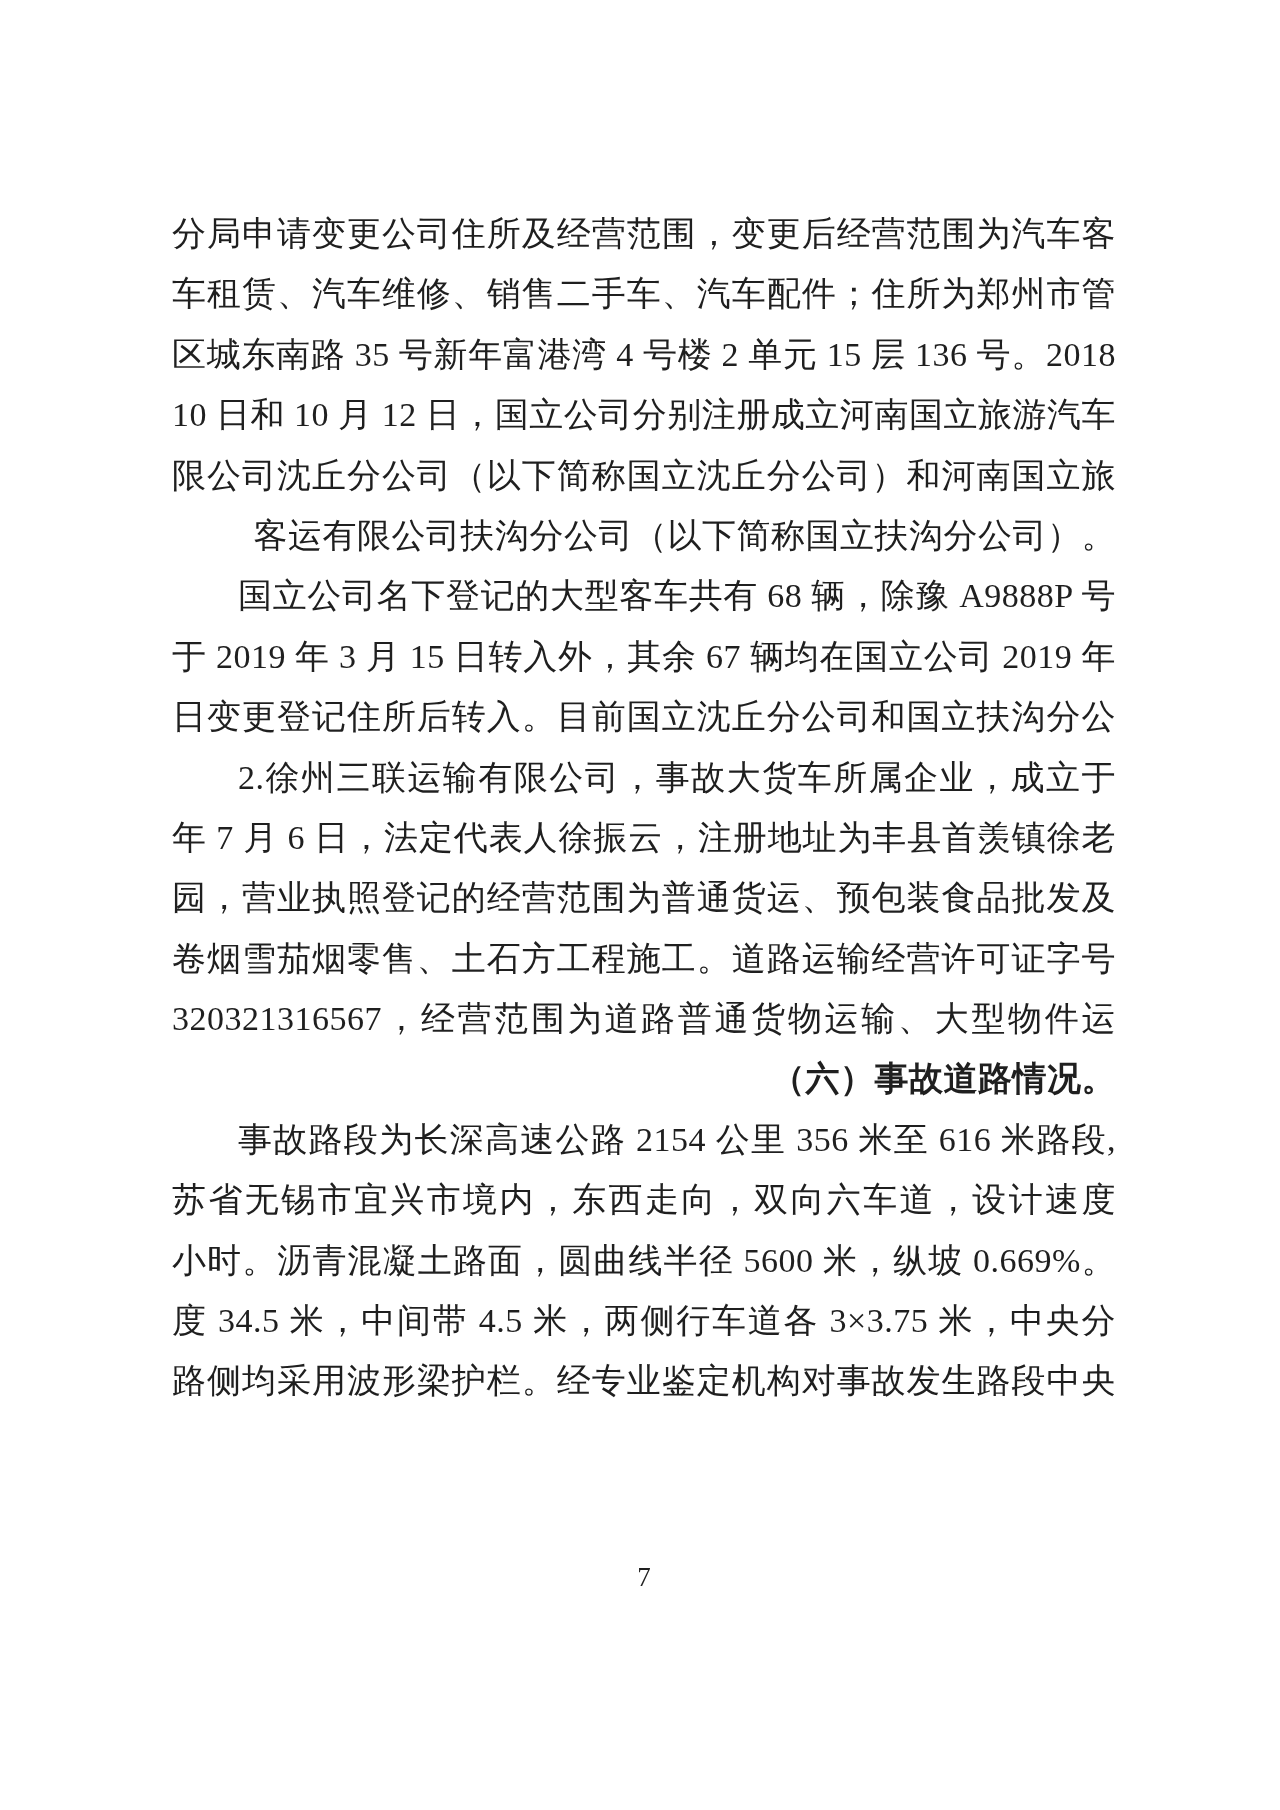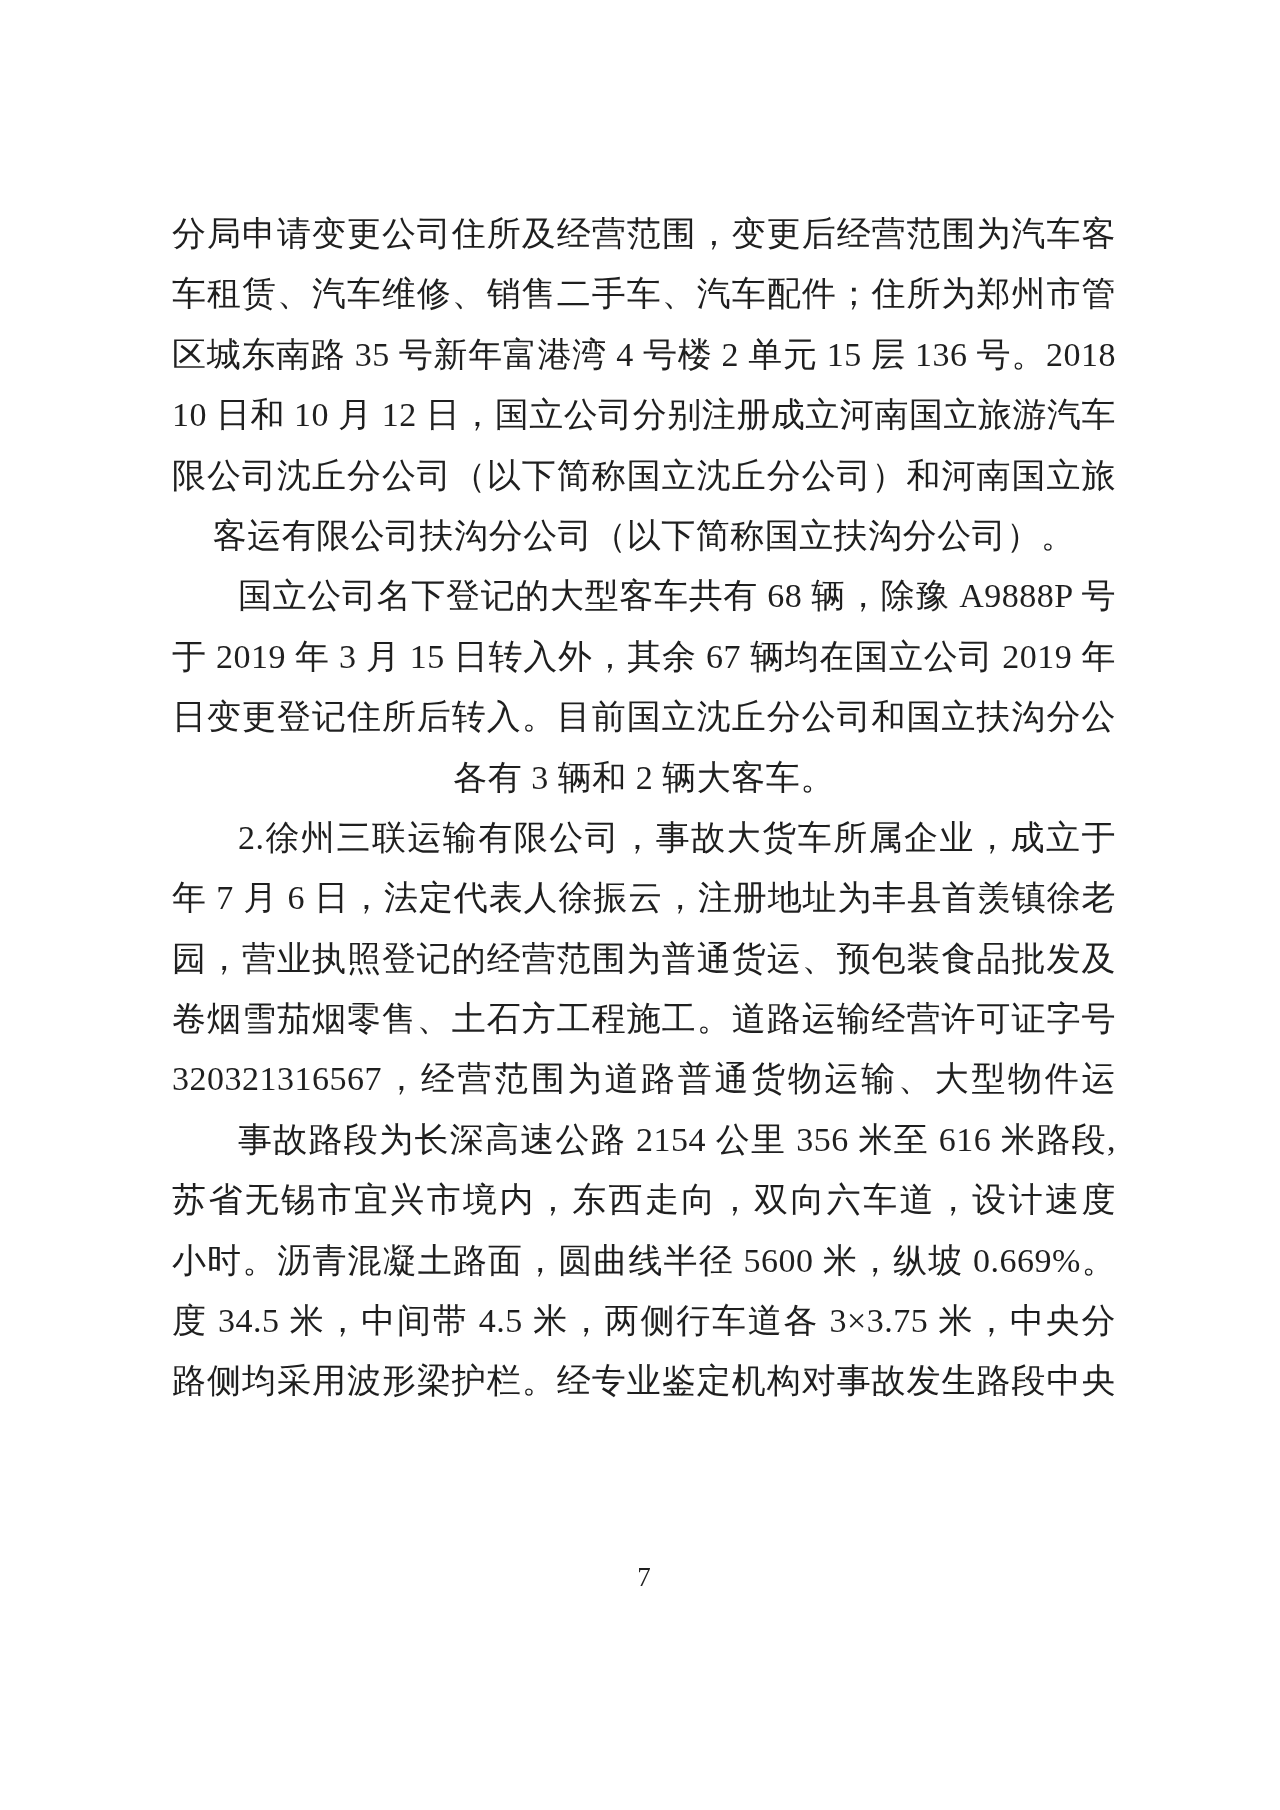--- a/index.html
+++ b/index.html
@@ -22,21 +22,21 @@
     left: 172px;
     width: 944px;
   }
   .line {
     font-size: 34px;
     line-height: 60.4px;
     height: 60.4px;
     overflow: hidden;
     white-space: normal;
     letter-spacing: 0.5px;
-    text-align: center;
+    text-align: right;
   }
   .line.justify {
     text-align: justify;
     text-align-last: justify;
     
     text-justify: inter-ideograph;
   }
   .line.indent {
     text-indent: 66px;
   }
@@ -60,26 +60,26 @@
   <div class="text-block">
       <div class="line justify">分局申请变更公司住所及经营范围，变更后经营范围为汽车客运、汽</div>
       <div class="line justify">车租赁、汽车维修、销售二手车、汽车配件；住所为郑州市管城回族</div>
       <div class="line justify">区城东南路 35 号新年富港湾 4 号楼 2 单元 15 层 136 号。2018 年 1 月</div>
       <div class="line justify">10 日和 10 月 12 日，国立公司分别注册成立河南国立旅游汽车客运有</div>
       <div class="line justify">限公司沈丘分公司（以下简称国立沈丘分公司）和河南国立旅游汽车</div>
       <div class="line">客运有限公司扶沟分公司（以下简称国立扶沟分公司）。</div>
       <div class="line justify indent">国立公司名下登记的大型客车共有 68 辆，除豫 A9888P 号大客车</div>
       <div class="line justify">于 2019 年 3 月 15 日转入外，其余 67 辆均在国立公司 2019 年 3 月 20</div>
       <div class="line justify">日变更登记住所后转入。目前国立沈丘分公司和国立扶沟分公司名下</div>
-      <div class="line">各有 3 辆和 2 辆大客车。</div>
       <div class="line justify indent">2.徐州三联运输有限公司，事故大货车所属企业，成立于 2009</div>
       <div class="line justify">年 7 月 6 日，法定代表人徐振云，注册地址为丰县首羡镇徐老家工业</div>
       <div class="line justify">园，营业执照登记的经营范围为普通货运、预包装食品批发及零售、</div>
       <div class="line justify">卷烟雪茄烟零售、土石方工程施工。道路运输经营许可证字号为徐</div>
       <div class="line justify">320321316567，经营范围为道路普通货物运输、大型物件运输，有效</div>
+      <div class="line indent bold">（六）事故道路情况。</div>
       <div class="line justify indent">事故路段为长深高速公路 2154 公里 356 米至 616 米路段,位于江</div>
       <div class="line justify">苏省无锡市宜兴市境内，东西走向，双向六车道，设计速度 120 公里/</div>
       <div class="line justify">小时。沥青混凝土路面，圆曲线半径 5600 米，纵坡 0.669%。路基宽</div>
       <div class="line justify">度 34.5 米，中间带 4.5 米，两侧行车道各 3×3.75 米，中央分隔带和</div>
       <div class="line justify">路侧均采用波形梁护栏。经专业鉴定机构对事故发生路段中央及路侧</div>
     </div>
   <div class="page-number">7</div>
 </div>
 
 </body></html>

